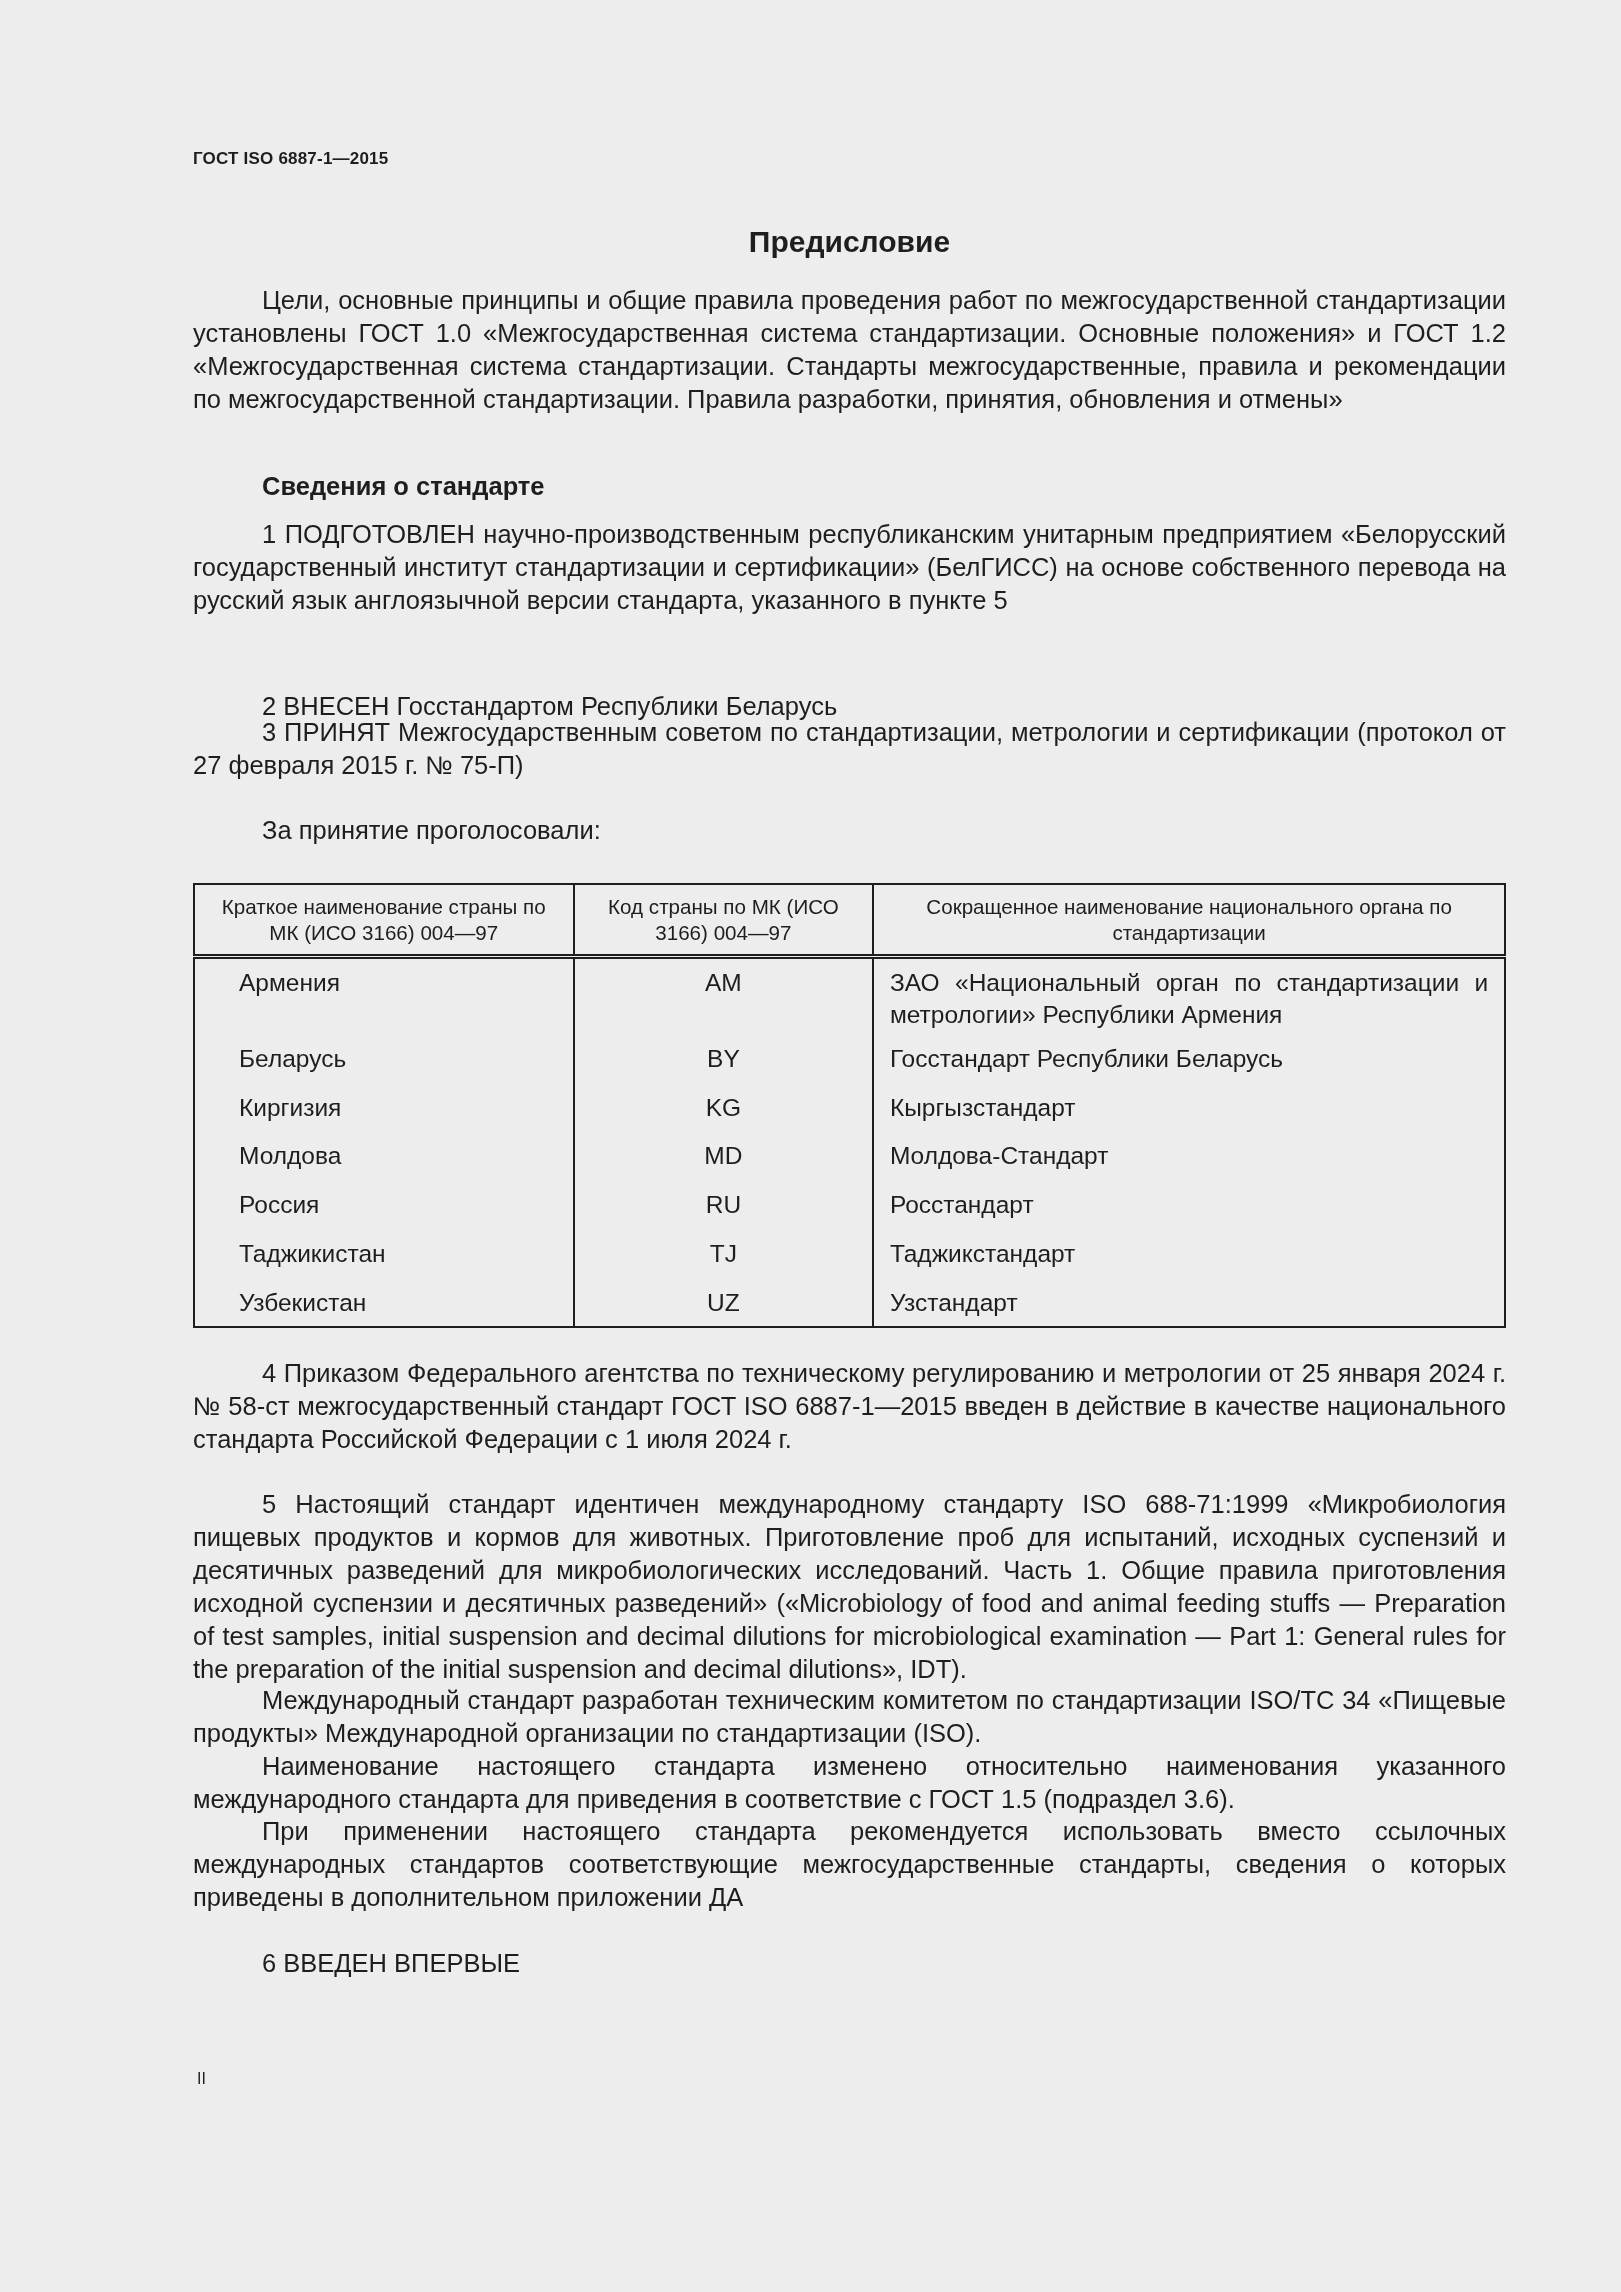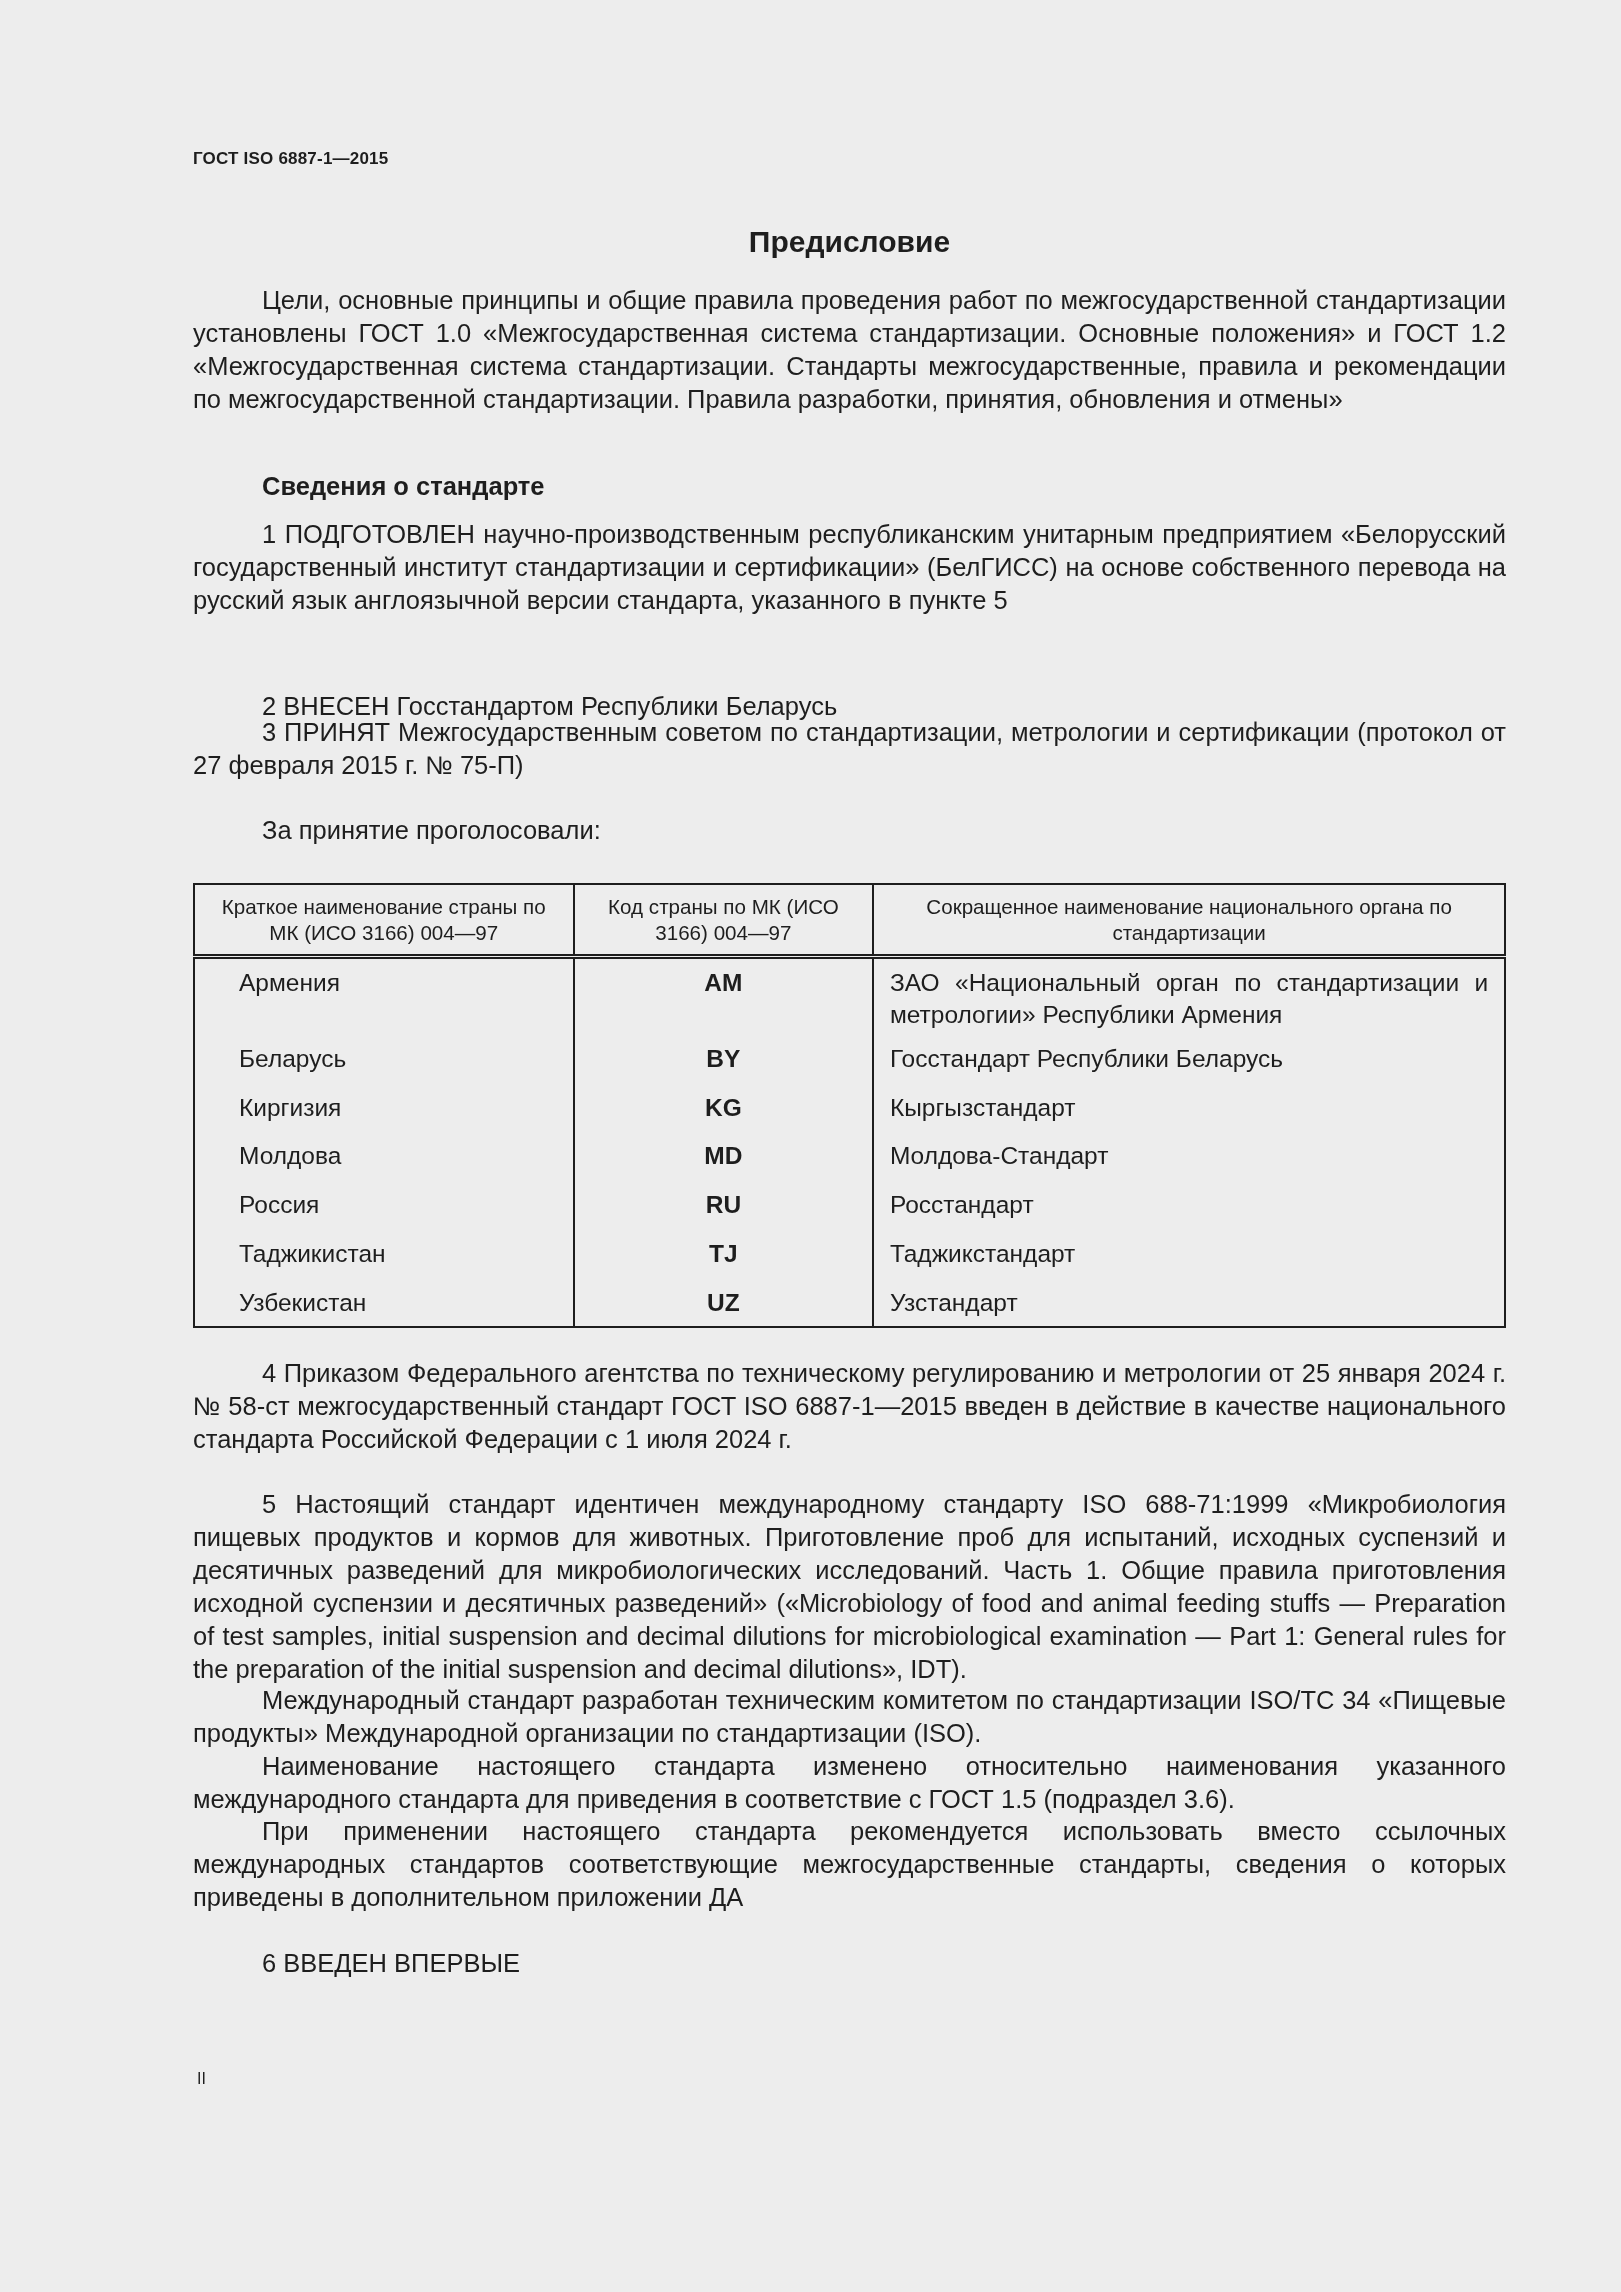--- a/index.html
+++ b/index.html
@@ -80,21 +80,21 @@
       border-bottom: 5.9px double #1e1e1e;
     }
     table.countries th:first-child { border-left: none; }
     table.countries td {
       vertical-align: top;
       padding: 5.9px 15.7px 0 15.7px;
       border-left: 2px solid #1e1e1e;
       line-height: 32px;
     }
     table.countries td:first-child { border-left: none; padding-left: 44px; }
-    table.countries td.code { text-align: center; font-weight: bold; }
+    table.countries td.code { text-align: center; }
     table.countries td.org { text-align: justify; }
     table.countries tr.first td { padding-top: 7.8px; height: 70px; }
     table.countries tr.row td { height: 43px; }
     table.countries tr.last td { height: 39px; }
     .col1 { width: 358px; }
     .col2 { width: 278px; }
     .page-number {
       position: absolute;
       left: 4px;
       top: 2070px;

